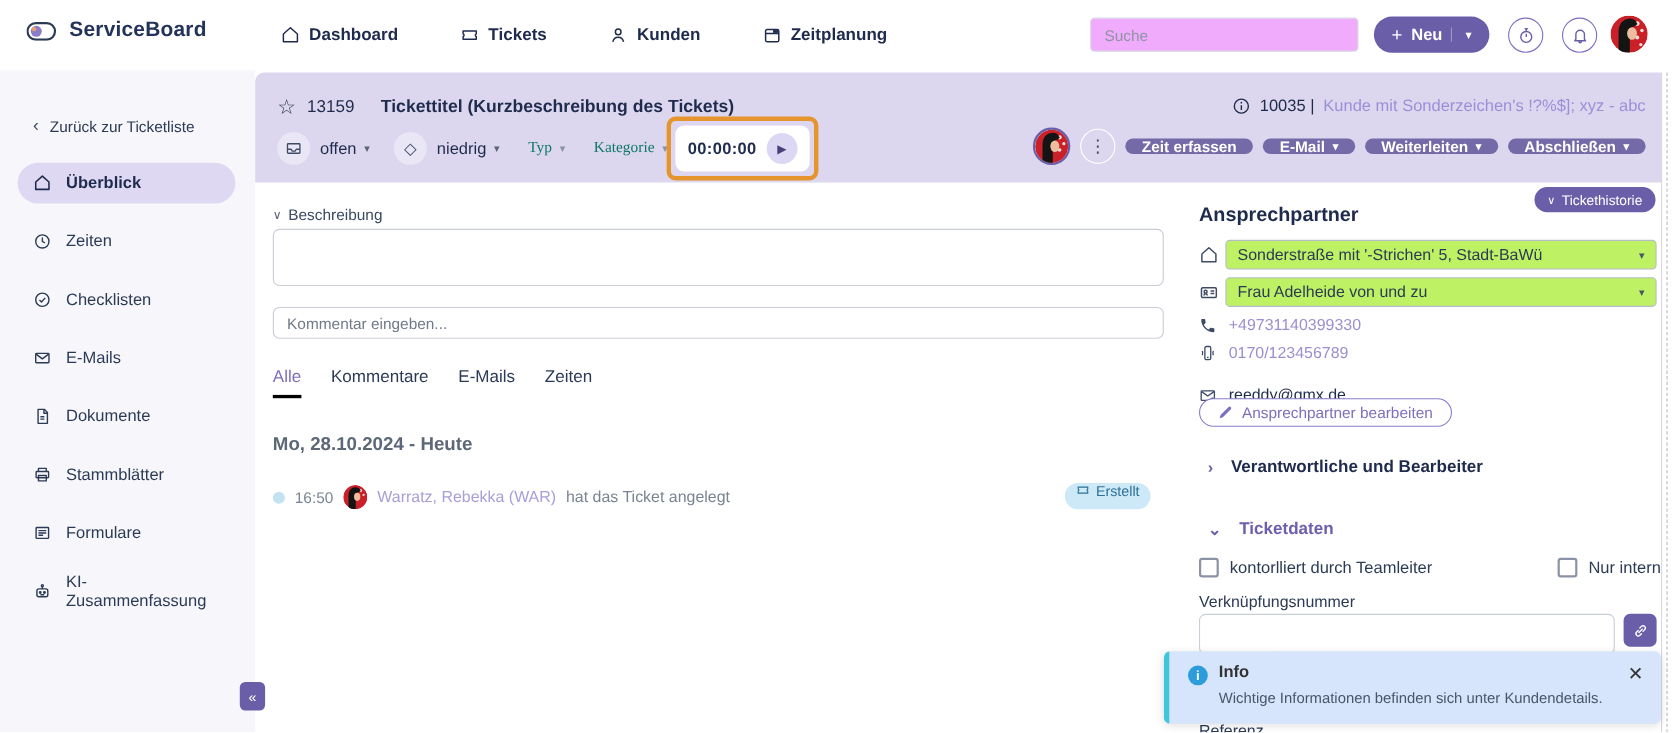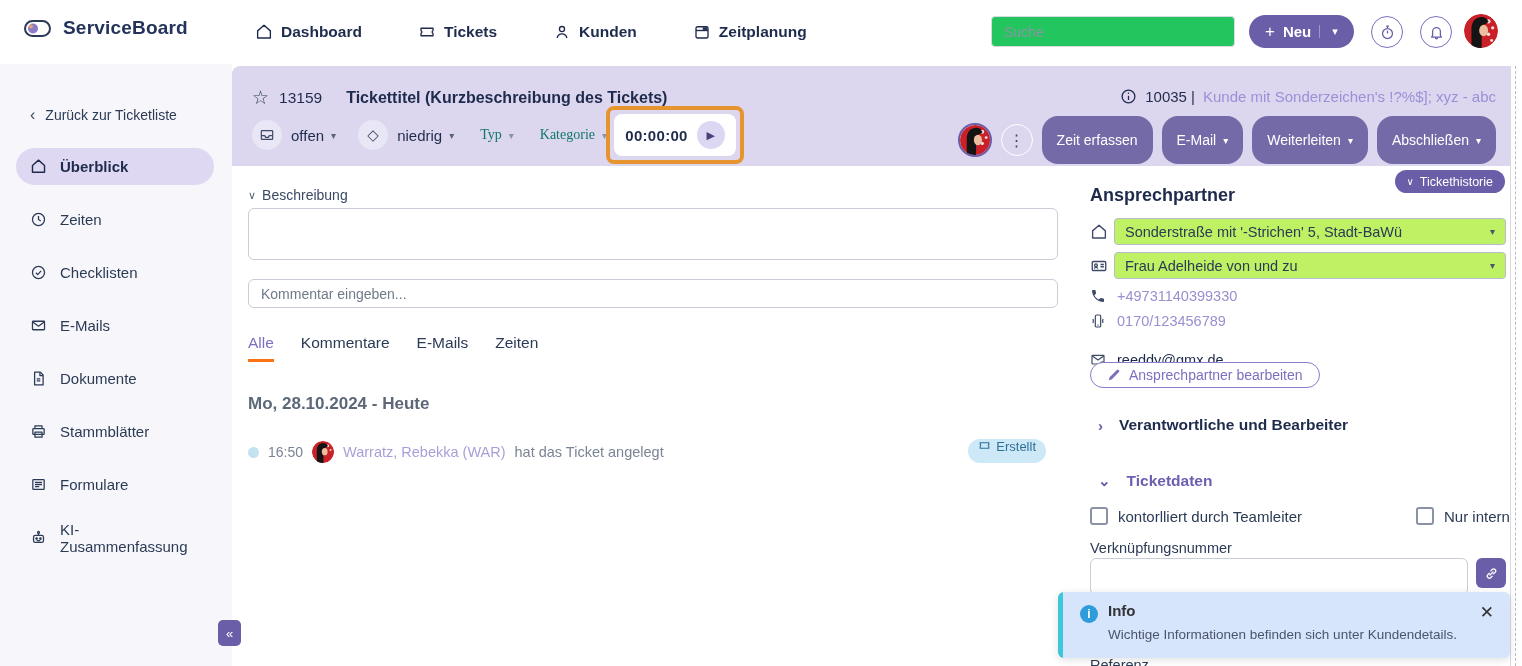--- a/index.html
+++ b/index.html
@@ -8,21 +8,21 @@
          font-family:"Liberation Sans", sans-serif; color:#20304f; background:#fff; }
 
   
   .navbar { position:absolute; left:0; top:0; width:1522px; height:64px; background:#fff; }
   .brand { position:absolute; left:24px; top:17px; display:flex; align-items:center; gap:12px; }
   .brand-name { font-size:19px; font-weight:700; color:#24335a; letter-spacing:.2px; }
   .main-nav { position:absolute; left:255px; top:0; height:64px; display:flex; align-items:center; gap:56px; }
   .nav-item { display:flex; align-items:center; gap:8px; font-size:15.5px; font-weight:600; color:#1f2b4d; cursor:pointer; }
   .nav-item svg { width:18px; height:18px; }
   .search-box { position:absolute; left:991px; top:16px; width:244px; height:31px; border:1px solid #d8dae3;
-                border-radius:4px; padding:0 12px; font-size:14px; color:#333; font-family:inherit; background:#22c55e; }
+                border-radius:4px; padding:0 12px; font-size:14px; color:#333; font-family:inherit; background:#f0abfc; }
   .search-box::placeholder { color:#8d94a3; }
   .btn-new { position:absolute; left:1249px; top:15px; height:33px; border-radius:17px; background:#6a5ea9; color:#fff;
              display:flex; align-items:center; padding:0 6px 0 16px; gap:0; cursor:pointer; }
   .btn-new .plus { font-size:17px; margin-right:8px; }
   .btn-new .lbl { font-size:15px; font-weight:600; }
   .btn-new .caret { font-size:11px; padding:0 10px 0 12px; margin-left:8px; border-left:1px solid rgba(255,255,255,.35); }
   .circle-btn { position:absolute; top:16px; width:32px; height:32px; border-radius:50%; border:1.5px solid #7d6fc0;
                 display:flex; align-items:center; justify-content:center; color:#6a5ea9; background:#fff; cursor:pointer; }
   .avatar { border-radius:50%; overflow:hidden; display:block; }
   .nav-avatar { position:absolute; left:1464px; top:14px; width:34px; height:34px; cursor:pointer; }
@@ -59,35 +59,35 @@
   .highlight-box { position:absolute; left:374px; top:40px; width:138px; height:58px; border:4px solid #e6952e; border-radius:8px;
                    display:flex; align-items:center; justify-content:center; }
   .timer-widget { width:122px; height:42px; background:#fff; border-radius:8px; display:flex; align-items:center; justify-content:center; gap:9px; }
   .timer-time { font-size:15px; font-weight:700; color:#1f2b4d; letter-spacing:.3px; }
   .play-btn { width:28px; height:28px; border-radius:50%; background:#dcd8f3; display:flex; align-items:center; justify-content:center;
               color:#4a3f78; font-size:11px; cursor:pointer; }
   .th-row2-right { position:absolute; right:14px; top:50px; display:flex; align-items:center; gap:9px; }
   .header-avatar { width:34px; height:34px; border:2px solid #6a5ea9; }
   .kebab-btn { width:32px; height:32px; border-radius:50%; border:1.5px solid #fff; display:flex; align-items:center; justify-content:center;
                color:#3f4a66; font-size:16px; cursor:pointer; }
-  .pill-btn { height:48px; border-radius:16px; background:#756aa8; color:#fff; font-size:14px; display:flex; align-items:center;
-              gap:7px; padding:0 15px; cursor:pointer; white-space:nowrap; }
+  .pill-btn { height:14px; border-radius:16px; background:#756aa8; color:#fff; font-size:14px; display:flex; align-items:center;
+              gap:7px; padding:0 15px; cursor:pointer; white-space:nowrap;font-weight:bold; }
   .pill-btn .caret { font-size:10px; }
 
   
   .content-left { position:absolute; left:248px; top:166px; width:810px; }
   .desc-toggle { position:absolute; left:0; top:21px; display:flex; align-items:center; gap:6px; font-size:14px; color:#3a4a63; cursor:pointer; }
   .desc-toggle .chev { font-size:11px; color:#5a6478; }
   .desc-box { position:absolute; left:0; top:42px; width:810px; height:52px; border:1px solid #c9cdd6; border-radius:6px; background:#fff; }
   .comment-input { position:absolute; left:0; top:113px; width:810px; height:29px; border:1px solid #c9cdd6; border-radius:6px;
                    padding:0 12px; font-size:14px; font-family:inherit; color:#333; }
   .comment-input::placeholder { color:#707a88; }
   .tabs { position:absolute; left:0; top:168px; display:flex; gap:27px; }
   .tab { font-size:15.5px; color:#2b3a55; padding-bottom:7px; cursor:pointer; }
-  .tab.active { color:#7d6fc0; border-bottom:3px solid #f97316; }
+  .tab.active { color:#7d6fc0; border-bottom:3px solid #000000; }
   .day-heading { position:absolute; left:0; top:228px; font-size:17px; font-weight:700; color:#5c6878; }
   .event-row { position:absolute; left:0; top:274px; width:810px; height:24px; display:flex; align-items:center; gap:9px; }
   .event-dot { width:11px; height:11px; border-radius:50%; background:#c3e2f2; flex:none; }
   .event-time { font-size:14px; color:#7a8494; }
   .event-avatar { width:22px; height:22px; }
   .event-user { font-size:14.5px; color:#a89fd8; cursor:pointer; }
   .event-action { font-size:14.5px; color:#7a8494; }
   .event-badge { position:absolute; right:12px; top:-1px; height:24px; background:#cde9f8; color:#2e7094; border-radius:12px;
                  font-size:13px; display:flex; gap:5px; padding:0 10px; }
   .event-badge svg { width:13px; height:13px; }

